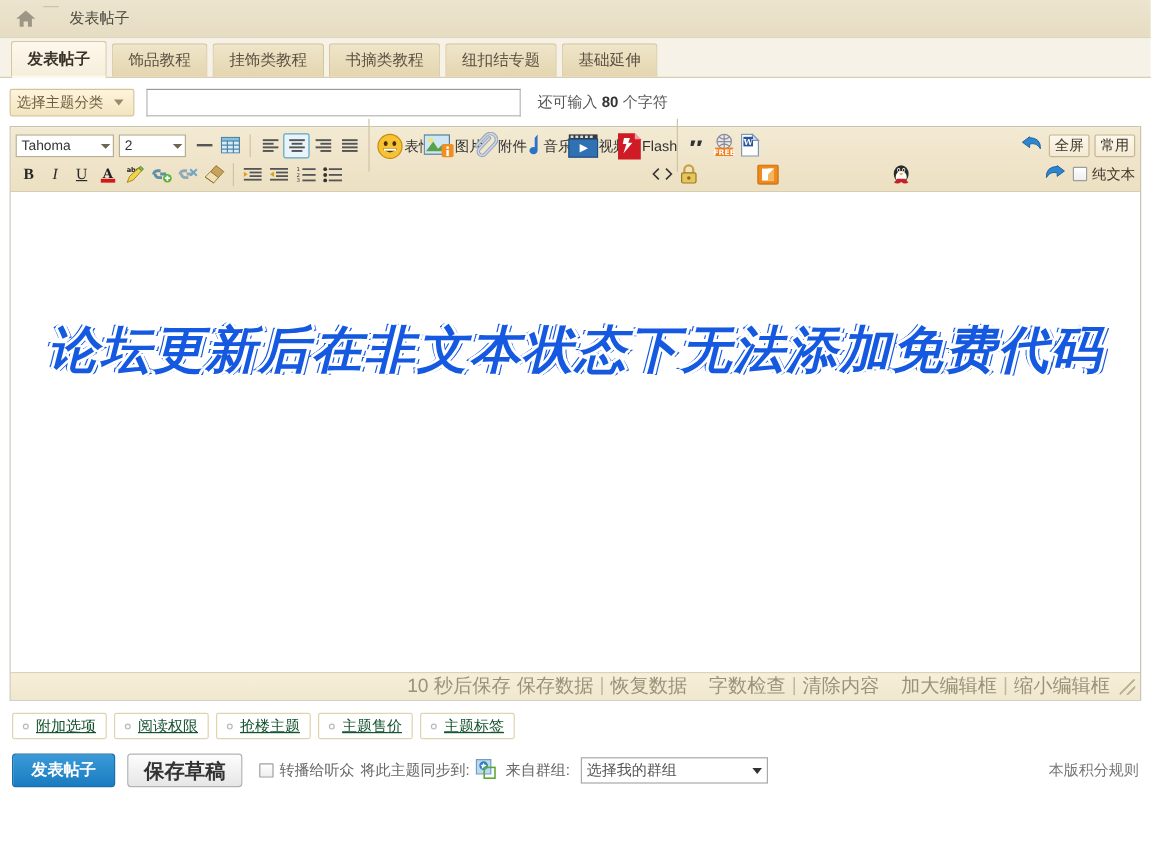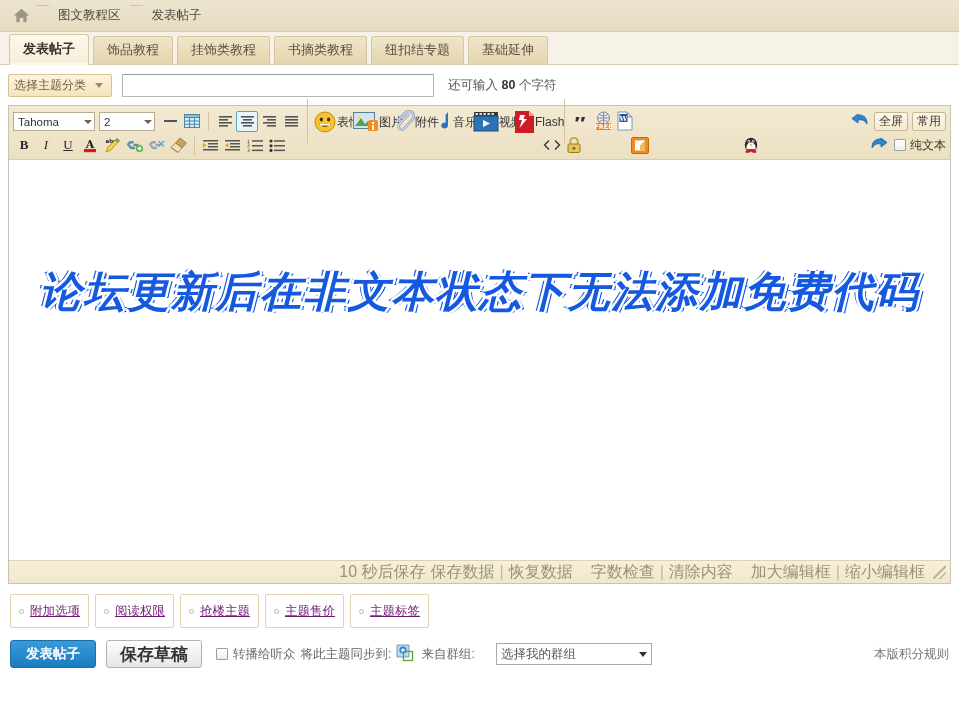--- a/index.html
+++ b/index.html
@@ -294,29 +294,29 @@
   }
 
   
   #option-row {
     display: flex;
     align-items: center;
     gap: 6px;
     padding: 10px 10px 0 10px;
   }
   .opt-btn {
-    height: 34px;
+    height: 22px;
     display: flex;
     align-items: center;
     padding: 0 8px;
     border: 1px solid #e0d3ad;
     background: #fff;
     border-radius: 2px;
     font-size: 12.5px;
-    color: #701a75;
+    color: #14532d;
     cursor: pointer;
     white-space: nowrap;
   }
   .opt-btn .dot {
     width: 5px; height: 5px;
     border: 1px solid #b9b9b9;
     border-radius: 50%;
     margin-right: 6px;
     background: #fff;
     flex: none;
@@ -358,21 +358,21 @@
     display: flex;
     align-items: center;
     margin-left: 14px;
     gap: 5px;
     font-size: 12.5px;
     color: #666;
   }
   #group-select {
     width: 156px;
     height: 22px;
-    margin-left: 16px;
+    margin-left: 4px;
     border: 1px solid #a9a9a9;
     background: #fff;
     display: flex;
     align-items: center;
     justify-content: space-between;
     padding: 0 4px;
     font-size: 12.5px;
     color: #555;
     cursor: pointer;
   }
@@ -391,24 +391,20 @@
   .nowrap { white-space: nowrap; }
 </style>
 </head>
 <body>
 
 <div id="breadcrumb-bar">
   <div id="home-icon-wrap">
     <svg width="17" height="15" viewBox="0 0 17 15">
       <path d="M8.5 0.8 L16.4 7.6 L13.6 7.6 L13.6 14.3 L10.3 14.3 L10.3 9.9 L6.7 9.9 L6.7 14.3 L3.4 14.3 L3.4 7.6 L0.6 7.6 Z" fill="#9d9686"></path>
     </svg>
-  </div>
-  <div class="crumb">
-    <span class="sep"></span>
-    <span class="label">图文教程区</span>
   </div>
   <div class="crumb">
     <span class="sep"></span>
     <span class="label">发表帖子</span>
   </div>
 </div>
 
 <div id="tab-strip">
   <div class="tab active">发表帖子</div>
   <div class="tab">饰品教程</div>

